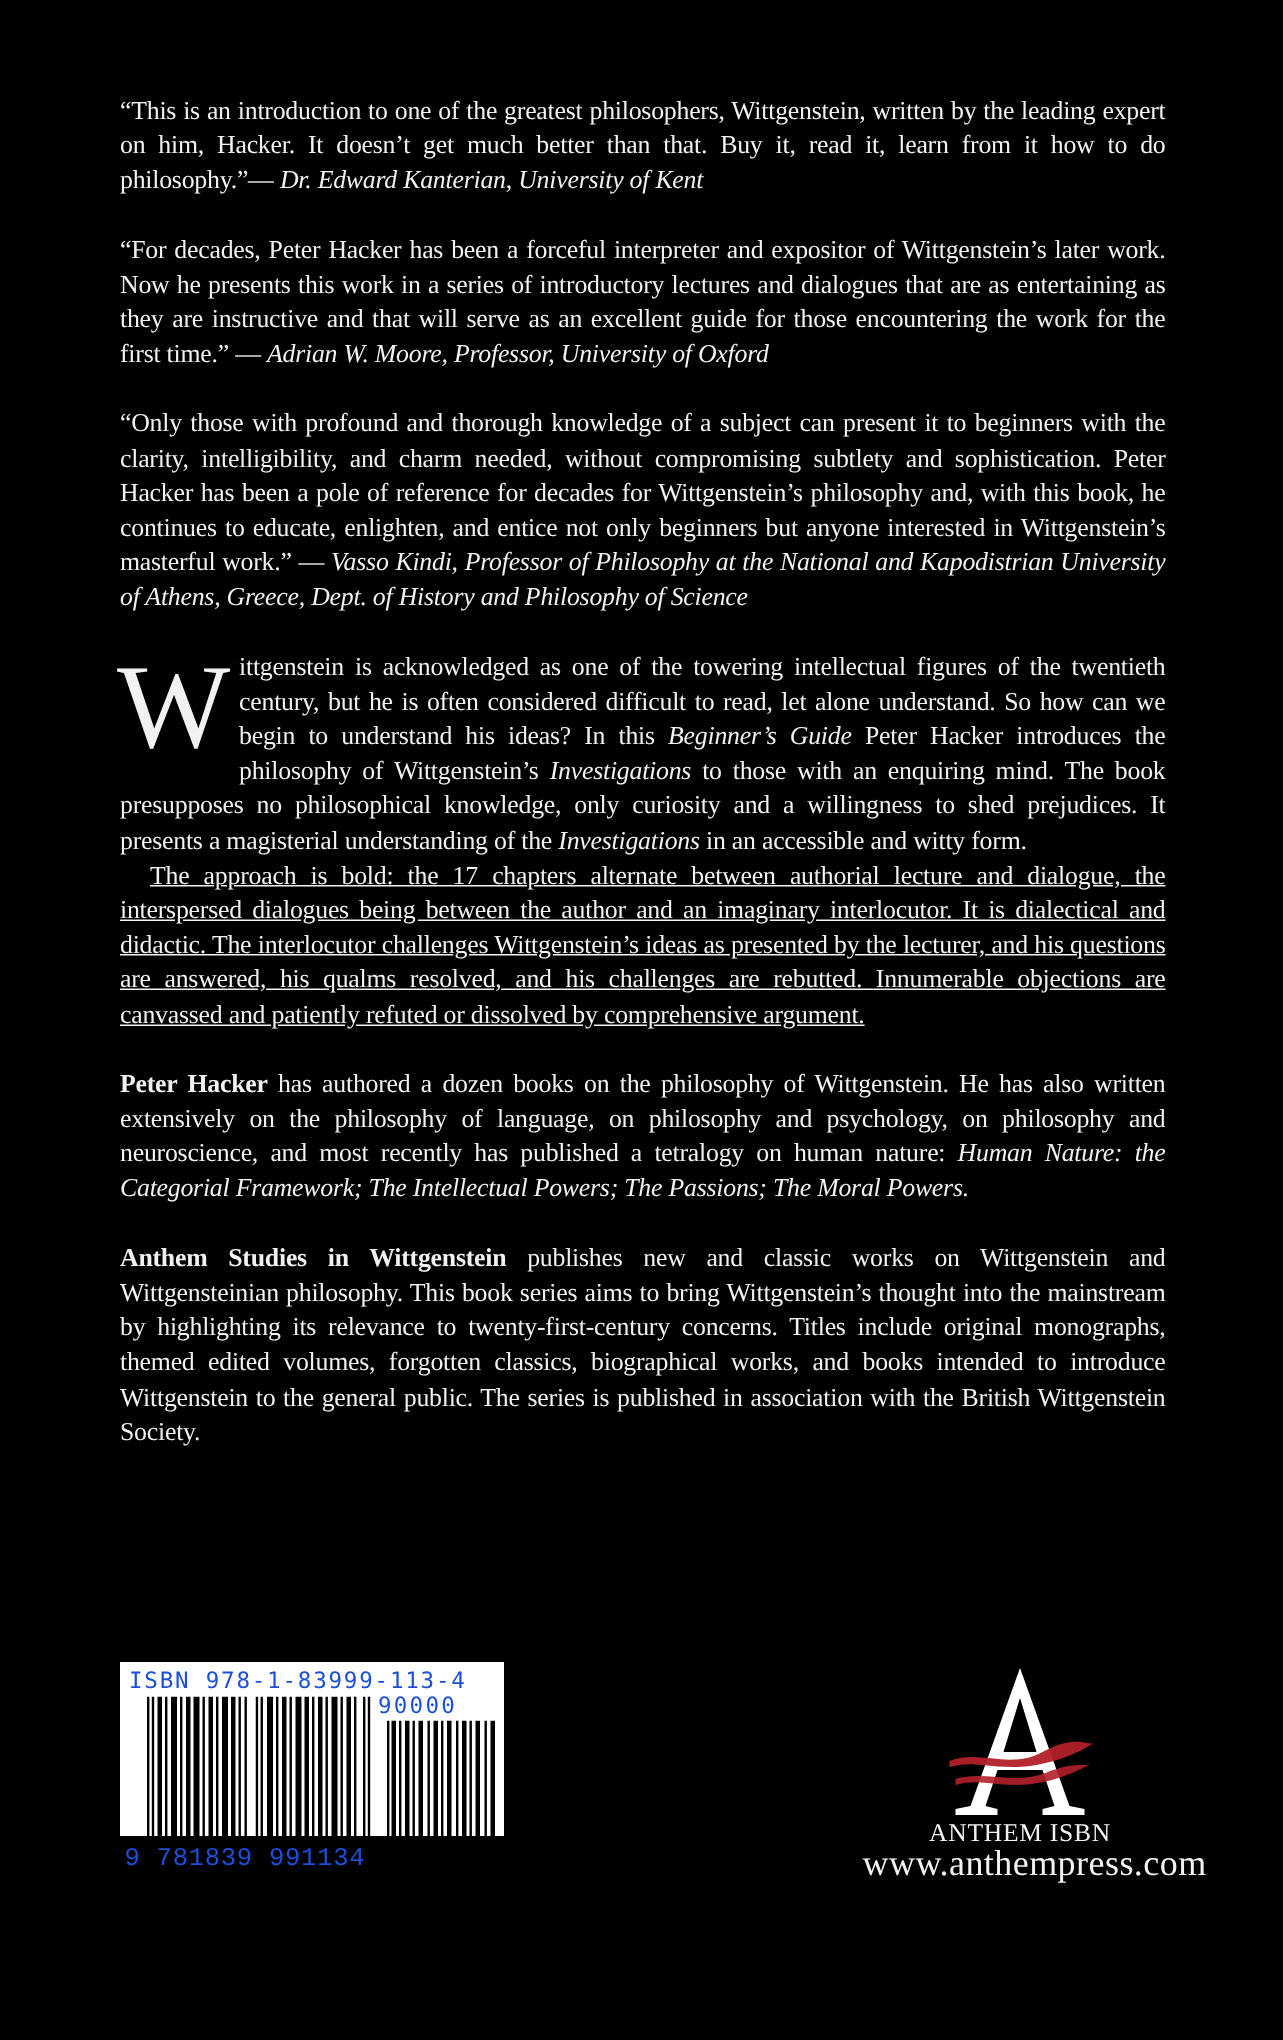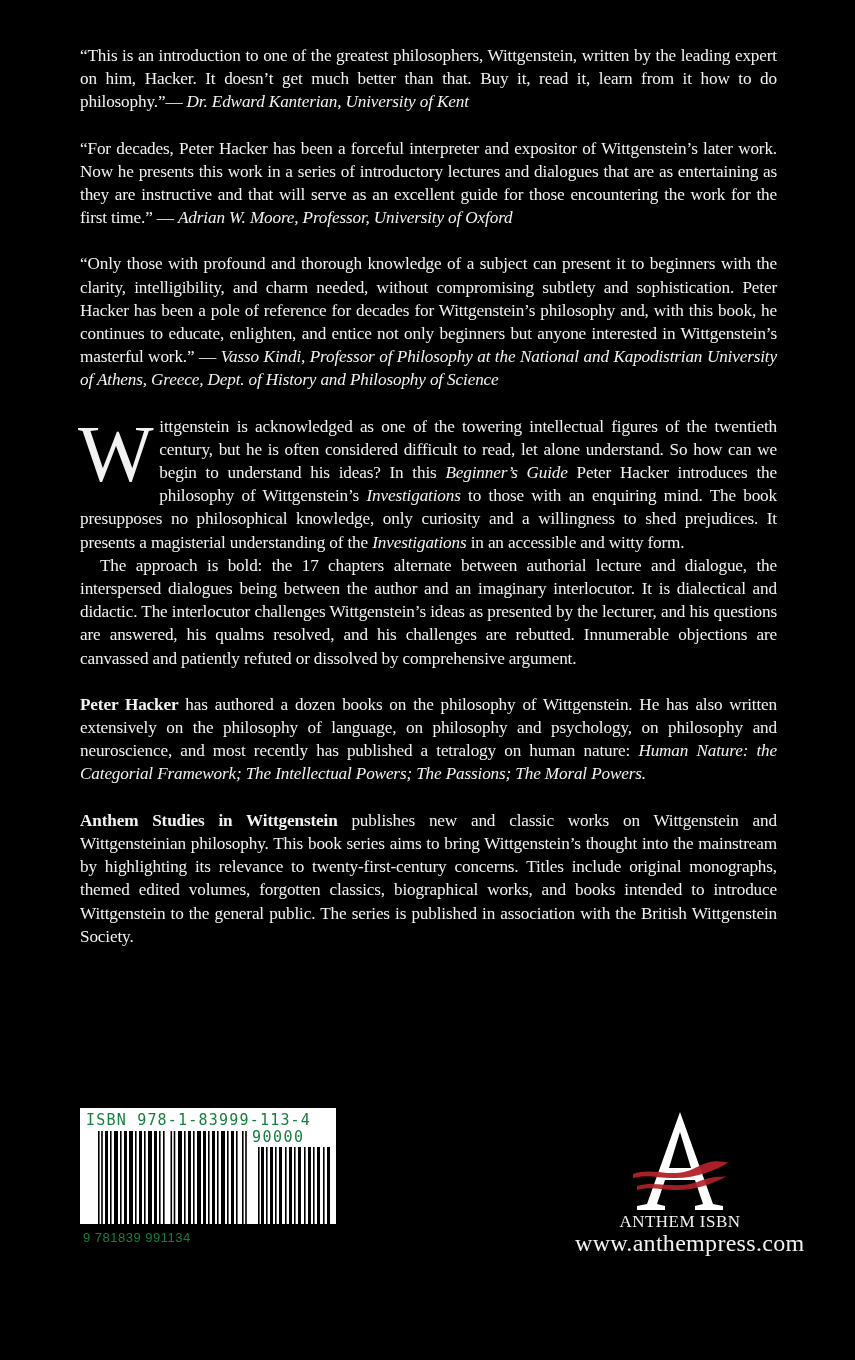--- a/index.html
+++ b/index.html
@@ -1,31 +1,31 @@
 <!DOCTYPE html>
 <html><head>
 <meta charset="utf-8">
 <style>
   html, body { margin: 0; padding: 0; background: #000; }
   body { width: 855px; height: 1360px; position: relative; overflow: hidden; color: #f2f2f2;
          font-family: "Liberation Serif", "DejaVu Serif", serif; }
-  .content { position: absolute; left: 80px; top: 44px; width: 697px; }
+  .content { position: absolute; left: 80px; top: 62px; width: 697px; }
   p { margin: 0; font-size: 17.2px; line-height: 23.2px; text-align: justify; letter-spacing: -0.15px; }
   .blurb { margin-bottom: 23px; }
   .attr { font-style: italic; }
   .desc { margin-top: 0; }
-  .desc p + p { text-indent: 20px; }
+  .desc p + p { text-indent: 20px; text-decoration: underline; }
   .dropcap { float: left; font-size: 80px; line-height: 62px; height: 64px; margin: 6px 6px 0 -2px; padding-top: 2px; }
   .bio { margin-top: 23px; margin-bottom: 23px; }
   b { font-weight: bold; }
   i { font-style: italic; }
-  .barcode { position: absolute; left: 80px; top: 1108px; width: 256px; height: 116px; background: #fff; color: #15803d; }
+  .barcode { position: absolute; left: 80px; top: 1108px; width: 256px; height: 116px; background: #fff; color: #1d4ed8; }
   .isbn-top { position: absolute; left: 6px; top: 3px; font-family: "DejaVu Sans Mono", monospace; font-size: 15px; letter-spacing: 1.2px; }
   .addon-num { position: absolute; left: 172px; top: 20px; font-family: "DejaVu Sans Mono", monospace; font-size: 15px; letter-spacing: 1.5px; text-align: right; }
-  .isbn-bottom { position: absolute; left: 3px; top: 122px; font-family: Liberation Sans, sans-serif; font-size: 13px; letter-spacing: 0.5px; }
+  .isbn-bottom { position: absolute; left: 3px; top: 122px; font-family: Liberation Mono, monospace; font-size: 17px; letter-spacing: 0.5px; }
   .bars-main { position: absolute; left: 18px; top: 23px; width: 150px; height: 115px; }
   .bars-addon { position: absolute; left: 178px; top: 39px; width: 72px; height: 86px; }
   .logo { position: absolute; left: 575px; top: 1108px; width: 210px; height: 150px; text-align: center; }
   .logo svg { display: block; margin: 0 auto; }
   .press-name { font-size: 17px; letter-spacing: 0.5px; margin-top: 0px; line-height: 20px; }
   .press-url { font-size: 24px; line-height: 22px; letter-spacing: 0.3px; }
 </style>
 </head>
 <body>
 

